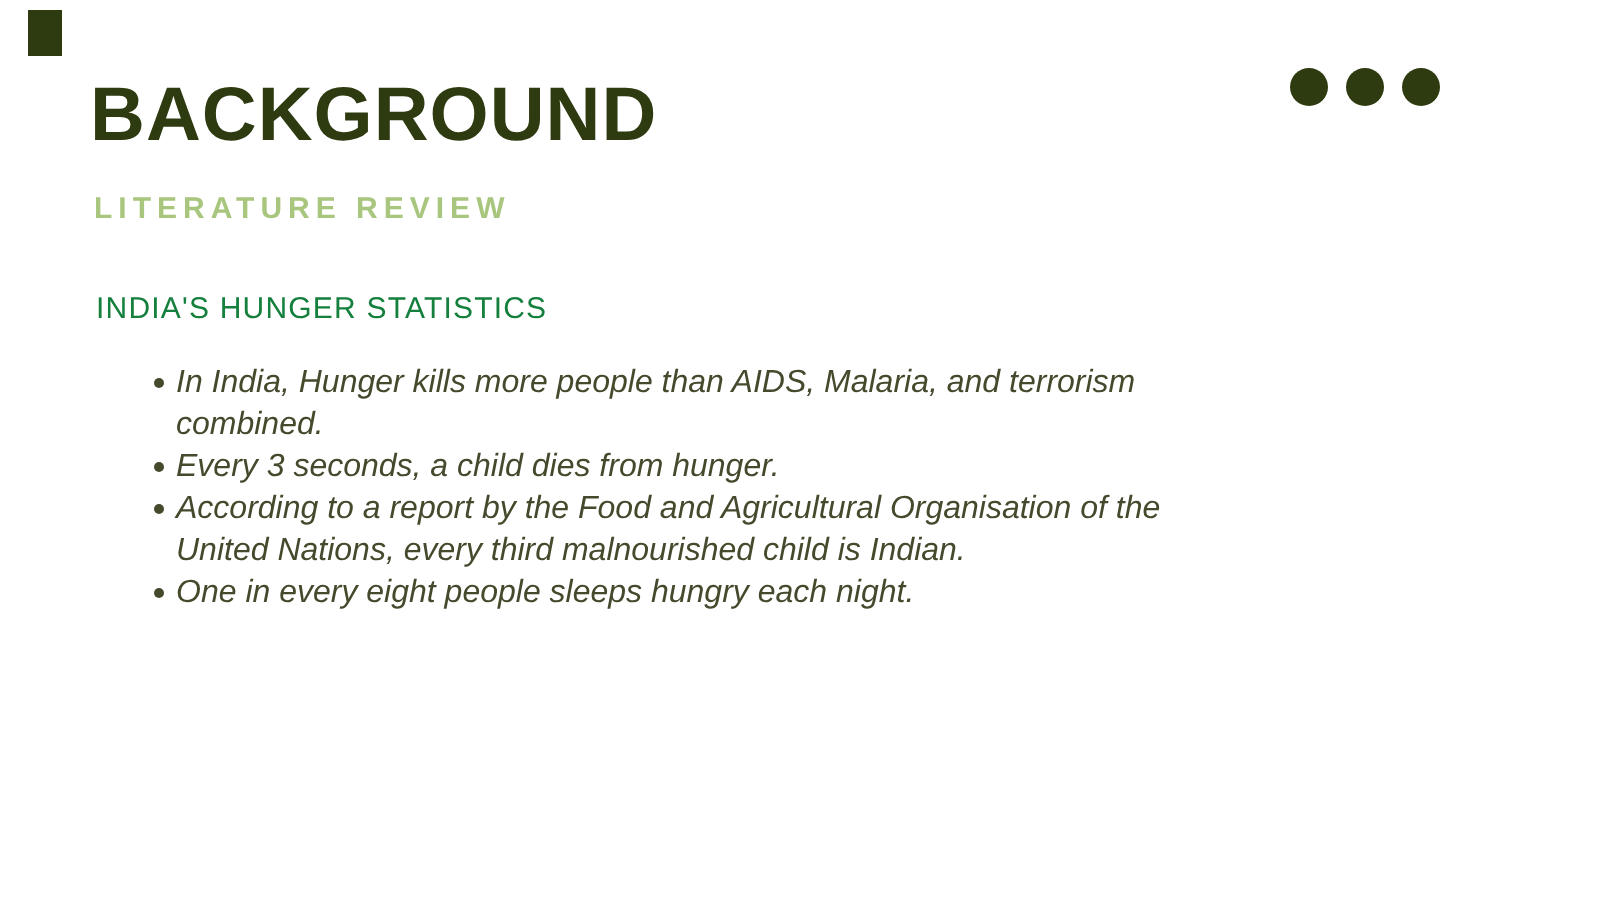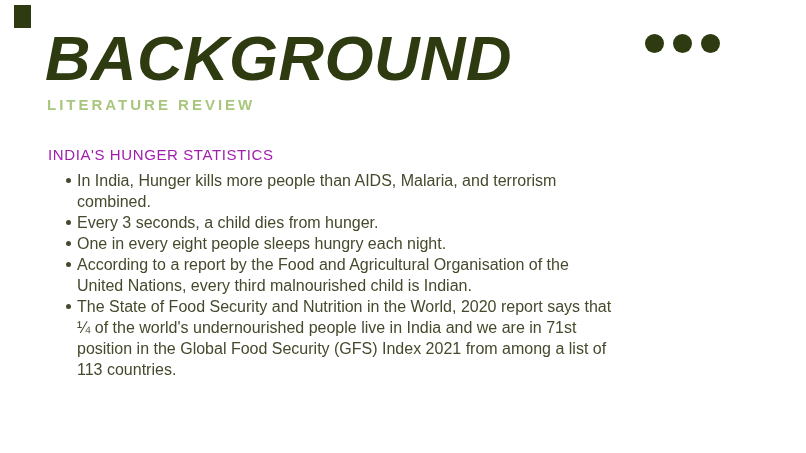--- a/index.html
+++ b/index.html
@@ -36,27 +36,26 @@
     border-radius: 50%;
     background: #2e3a10;
   }
 
   
   .title {
     position: absolute;
     left: 45px;
     top: 33px;
     margin: 0;
-    font-size: 63px;
+    font-size: 38px;
     line-height: 50px;
     font-weight: 800;
     letter-spacing: 0.5px;
     color: #2e3a10;
     white-space: nowrap;
-    font-style: italic;
   }
   .subtitle {
     position: absolute;
     left: 47px;
     top: 92px;
     margin: 0;
     font-size: 15px;
     line-height: 25px;
     font-weight: 700;
     letter-spacing: 3px;
@@ -71,26 +70,27 @@
     top: 144px;
     width: 650px;
     color: #454a2d;
     font-size: 16px;
     line-height: 21px;
   }
   .section-heading {
     font-size: 15px;
     line-height: 21px;
     letter-spacing: 0.6px;
-    color: #a21caf;
+    color: #15803d;
   }
   ul.bullets {
-    margin: 5px;
+    margin: 16px;
     padding: 0;
     list-style: none;
+    font-style: italic;
   }
   ul.bullets li {
     position: relative;
     padding-left: 24px;
     white-space: pre-line;
   }
   ul.bullets li::before {
     content: "";
     position: absolute;
     left: 13px;
@@ -117,23 +117,19 @@
   <h1 class="title">BACKGROUND</h1>
 
   <h2 class="subtitle">LITERATURE REVIEW</h2>
 
   <div class="body-block">
     <div class="section-heading">INDIA'S HUNGER STATISTICS</div>
     <ul class="bullets">
         <li>In India, Hunger kills more people than AIDS, Malaria, and terrorism
 combined.</li>
         <li>Every 3 seconds, a child dies from hunger.</li>
-        <li>One in every eight people sleeps hungry each night.</li>
         <li>According to a report by the Food and Agricultural Organisation of the
 United Nations, every third malnourished child is Indian.</li>
-        <li>The State of Food Security and Nutrition in the World, 2020 report says that
-¼ of the world's undernourished people live in India and we are in 71st
-position in the Global Food Security (GFS) Index 2021 from among a list of
-113 countries.</li>
+        <li>One in every eight people sleeps hungry each night.</li>
       </ul>
   </div>
 
 </div>
 
 </body></html>

